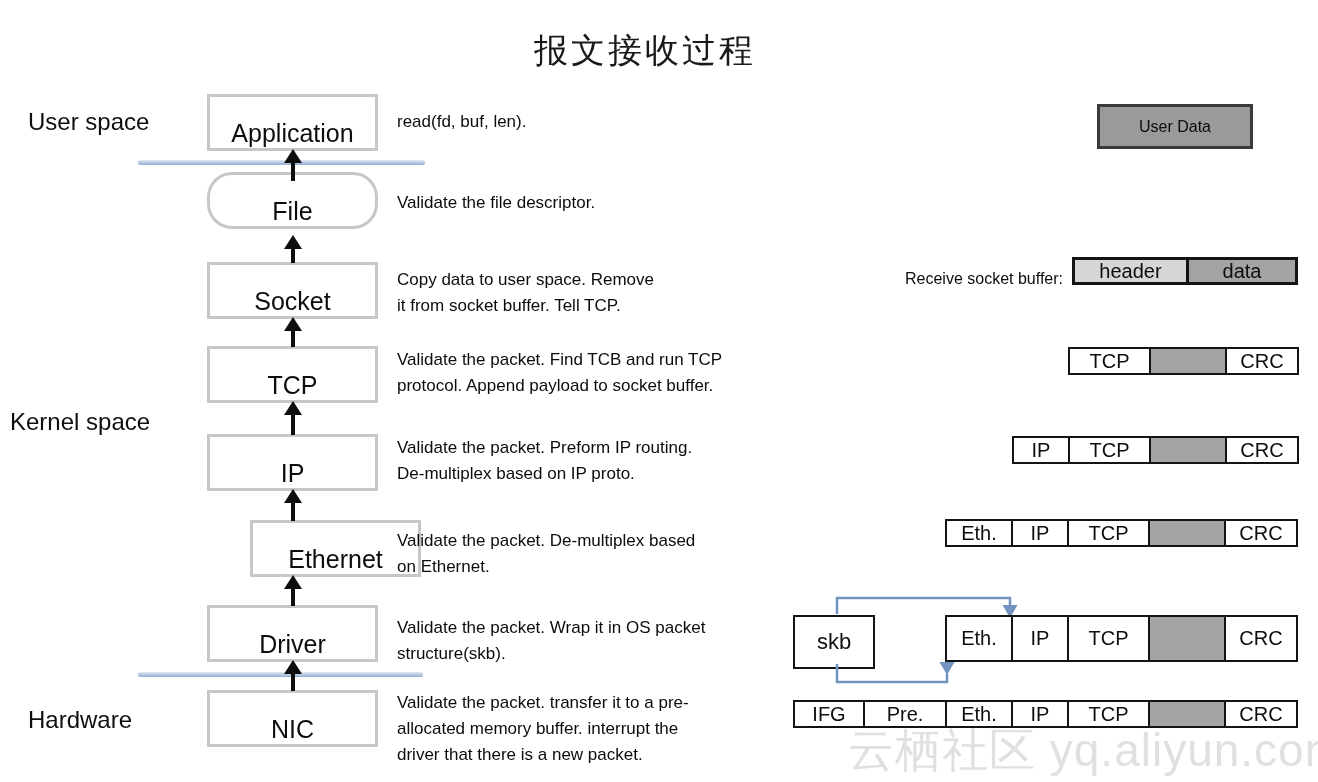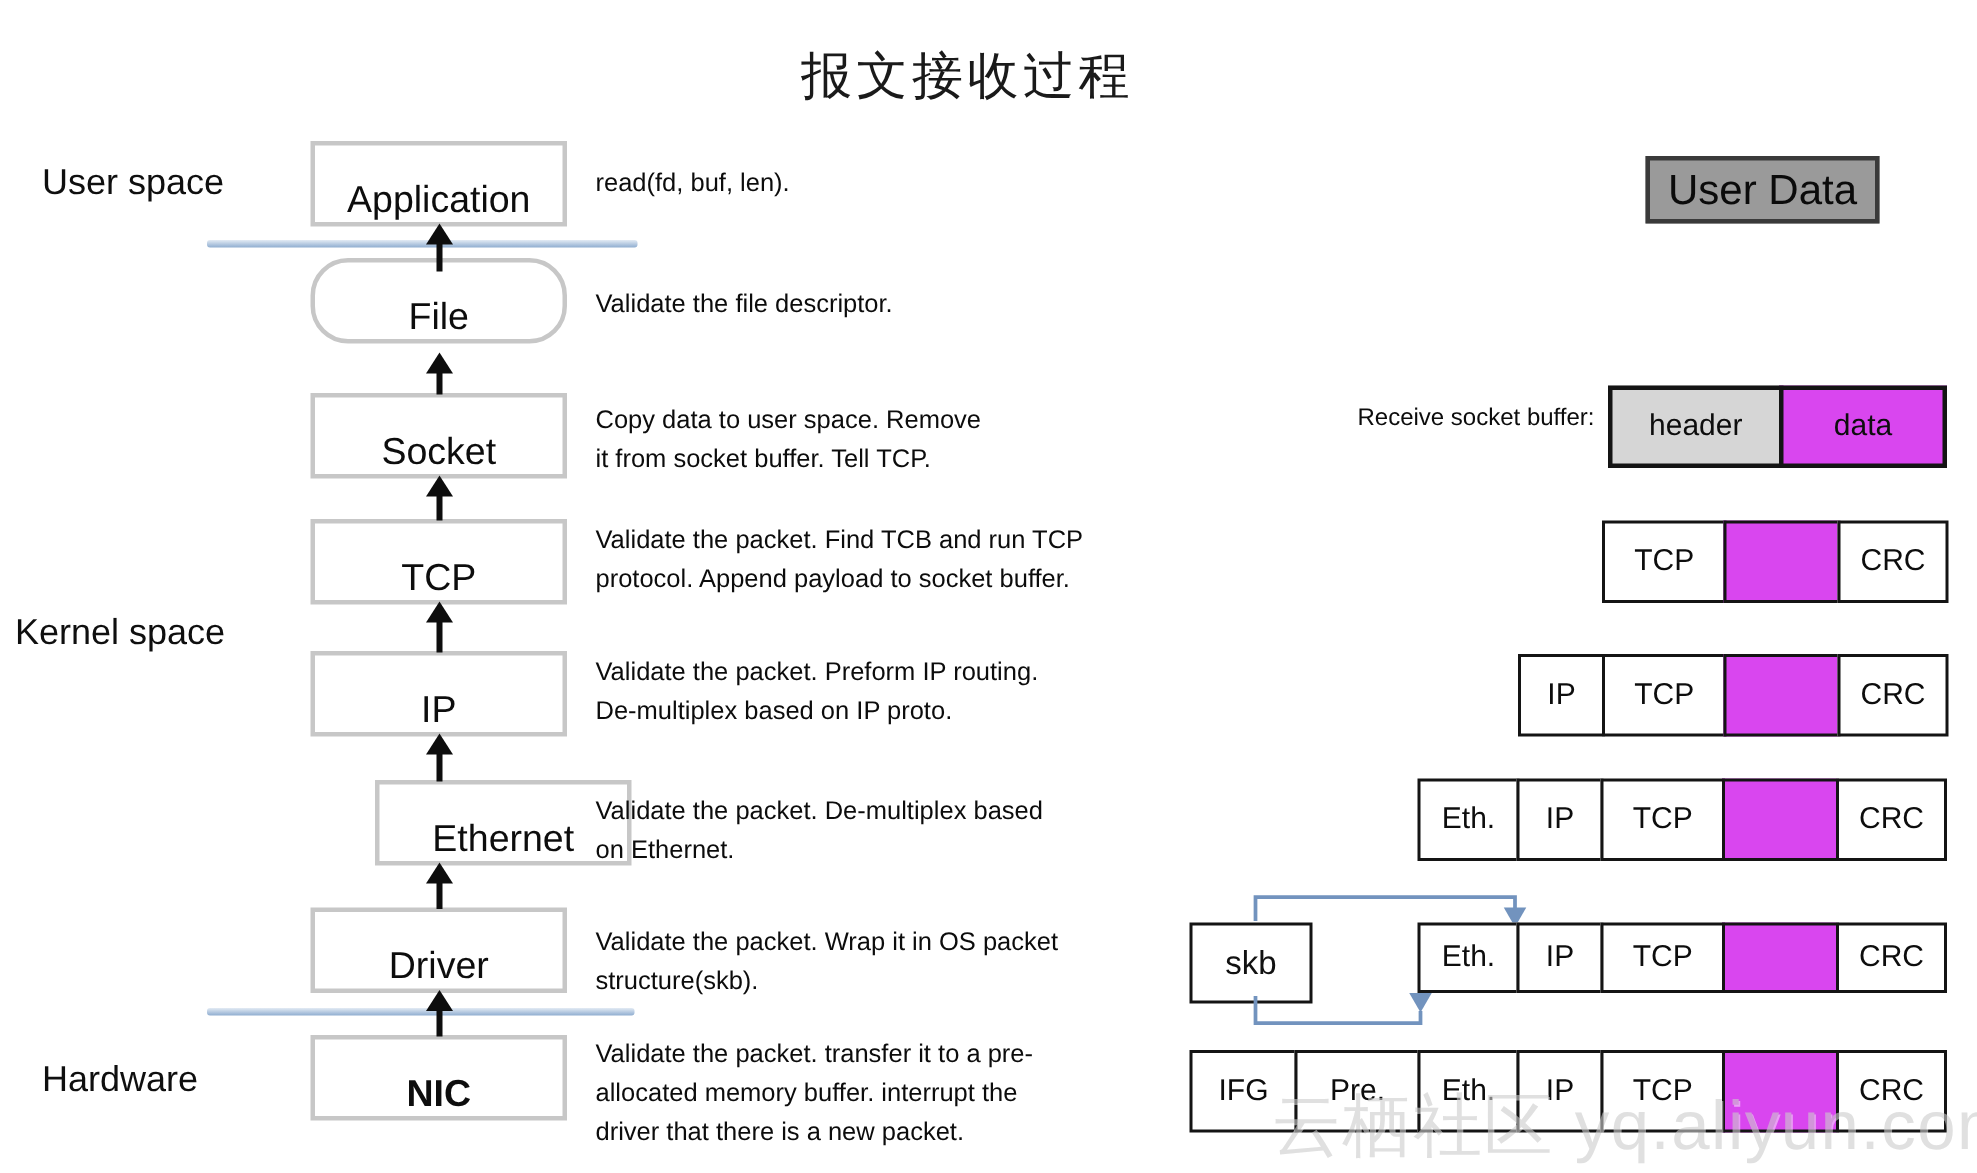--- a/index.html
+++ b/index.html
@@ -33,37 +33,37 @@
     border-bottom:14px solid #0d0d0d;
   }
   
   .desc {
     position:absolute; left:397px; width:400px;
     font-size:17px; line-height:26px; color:#0c0c0c; white-space:pre-line;
   }
   
   .prow { position:absolute; display:flex; }
   .cell {
-    height:55px; background:#ffffff; border:2px solid #141414; margin-left:-2px;
+    height:28px; background:#ffffff; border:2px solid #141414; margin-left:-2px;
     display:flex; align-items:center; justify-content:center;
     font-size:20px; color:#0d0d0d;
   }
   .cell:first-child { margin-left:0; }
   .h47 .cell { height:47px; }
-  .gray  { background:#d946ef; }
+  .gray  { background:#a3a3a3; }
   .light { background:#d6d6d6; }
   .bb3 { border-width:3px; margin-left:-3px; }
   .bb3:first-child { margin-left:0; }
   .c-ifg{width:72px}.c-pre{width:84px}.c-eth{width:68px}.c-ip{width:58px}
   .c-tcp{width:83px}.c-pay{width:78px}.c-crc{width:74px}
   .c-hd{width:117px}.c-dt{width:112px}
   .userdata {
     position:absolute; left:1097px; top:104px; width:156px; height:45px;
     background:#9a9a9a; border:3px solid #3a3a3a;
-    display:flex; align-items:center; justify-content:center; font-size:28px; color:#0b0b0b;
+    display:flex; align-items:center; justify-content:center; font-size:16px; color:#0b0b0b;
   }
   .rsb-label {
     position:absolute; left:830px; top:270px; width:233px; text-align:right;
     font-size:16px; color:#0c0c0c; white-space:nowrap;
   }
   .skb {
     position:absolute; left:793px; top:615px; width:82px; height:54px;
     background:#ffffff; border:2px solid #141414;
     display:flex; align-items:center; justify-content:center; font-size:22px;
   }
@@ -102,21 +102,21 @@
     </div>
   <div class="sbox" style="top:434px;">
       <span>IP</span>
     </div>
   <div class="sbox" style="top:520px;margin-left:43px;">
       <span>Ethernet</span>
     </div>
   <div class="sbox" style="top:605px;">
       <span>Driver</span>
     </div>
-  <div class="sbox" style="top:690px;font-weight:bold;">
+  <div class="sbox" style="top:690px;">
       <span>NIC</span>
     </div>
 
   <div class="uparrow" style="top:150px; height:31px;">
       <div class="stem"></div>
       <div class="head"></div>
     </div>
   <div class="uparrow" style="top:236px; height:27px;">
       <div class="stem"></div>
       <div class="head"></div>

